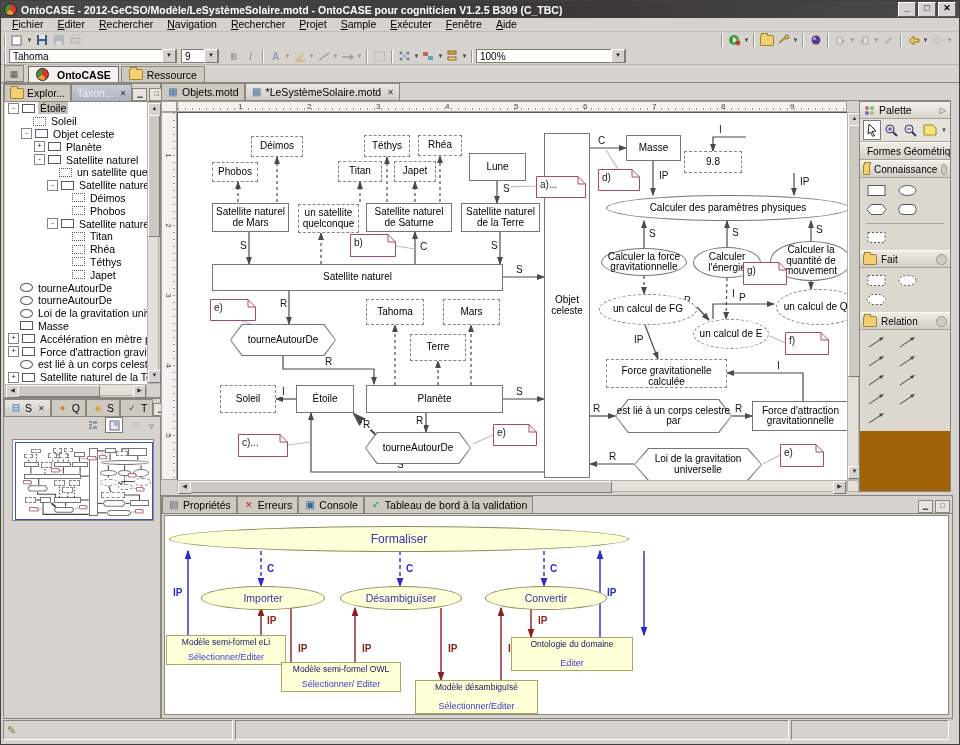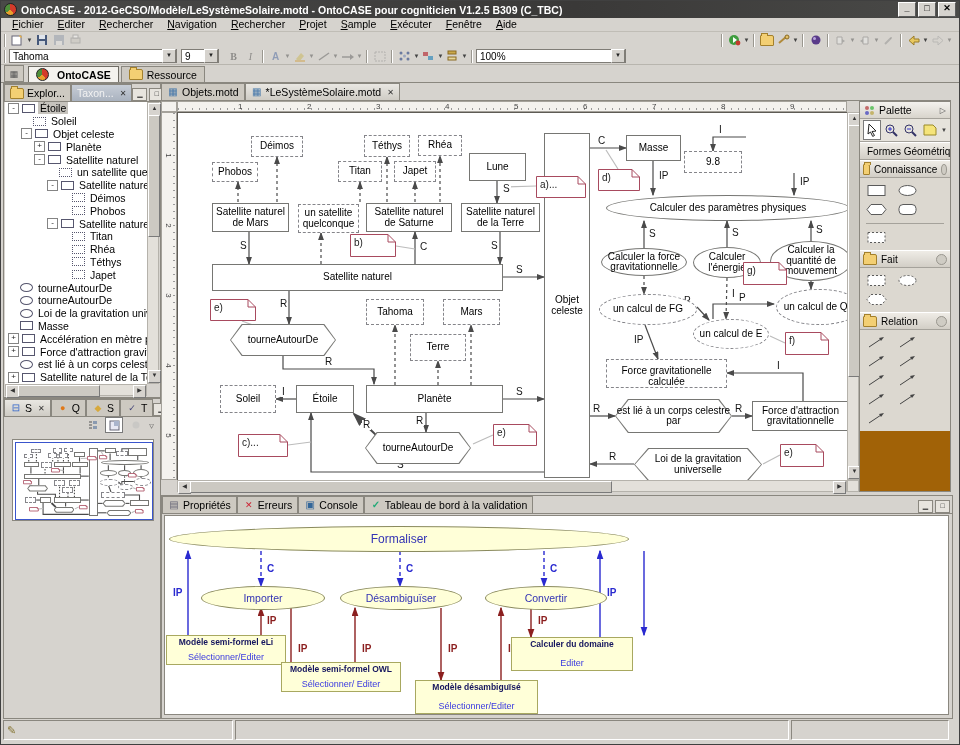--- a/index.html
+++ b/index.html
@@ -103,21 +103,21 @@
   .pal-sec{height:16px;display:flex;align-items:center;gap:4px;padding:0 3px;background:linear-gradient(#efece6,#d2cec6);border-top:1px solid #fff;border-bottom:1px solid #a5a29b;font-size:10px;white-space:nowrap;overflow:hidden}
   .pal-items{display:flex;flex-wrap:wrap;gap:4px 9px;padding:5px 6px;background:#dcd8d0}
   .pal-item{width:22px;height:15px;display:flex;align-items:center;justify-content:center}
   .pal-div{width:100%;height:1px;background:#a5a29b;margin:2px 0}
   .pin{margin-left:auto;width:9px;height:9px;border:1px solid #9a978f;border-radius:50%;background:#cfccc4}
   
   .dashwrap{position:absolute;background:#fff;border:1px solid #8a877f;box-sizing:border-box}
   .dell{position:absolute;border:1px solid #8a8a5e;border-radius:50%;background:#ffffd8;display:flex;align-items:center;justify-content:center;color:#3434b4;font-size:10.5px}
   .dell.big{font-size:12px}
   .dbox{position:absolute;border:1px solid #a8a860;background:#ffffd8;box-sizing:border-box}
-  .dbox .btitle{font-weight:bold;color:#15155e;text-align:center;font-size:8.5px;margin-top:2px;line-height:9px}
+  .dbox .btitle{font-weight:normal;color:#15155e;text-align:center;font-size:8.5px;margin-top:2px;line-height:9px}
   .dbox .blink{position:absolute;bottom:2px;left:0;width:100%;text-align:center;color:#3a3ae0;font-size:9px}
   .dlabel{position:absolute;font-size:10px;line-height:10px;background:#fff;padding:0 1px;font-weight:bold}
   
   .scell{position:absolute;height:20px;border:1px solid;border-color:#8a877f #fff #fff #8a877f;box-sizing:border-box;display:flex;align-items:center;padding:0 3px;font-size:10px;color:#444}
   .thumbbox{position:absolute;background:#fff;border:1px solid #8a877f;box-sizing:border-box}
   .thumbsel{position:absolute;border:1px solid #3a55cc}
 </style>
 </head>
 <body>
 
@@ -1280,21 +1280,21 @@
         </div>
         <div class="dbox" style="left: 95px; top: 146px; width: 120px; height: 30px; margin-left: 20px;">
           <div class="btitle">Modèle semi-formel OWL</div>
           <div class="blink">Sélectionner/ Editer</div>
         </div>
         <div class="dbox" style="left: 249px; top: 164px; width: 123px; height: 34px;">
           <div class="btitle">Modèle désambiguïsé</div>
           <div class="blink">Sélectionner/Editer</div>
         </div>
         <div class="dbox" style="left: 345px; top: 121px; width: 122px; height: 34px;">
-          <div class="btitle">Calculer du domaine</div>
+          <div class="btitle">Ontologie du domaine</div>
           <div class="blink">Editer</div>
         </div>
       </div>
   </div>
 </div>
 
 <div>
   <div class="scell" style="left:2px;top:719px;width:230px">
     <span style="font-size:11px;color:#8a7a3a">✎</span>
     <span></span>

